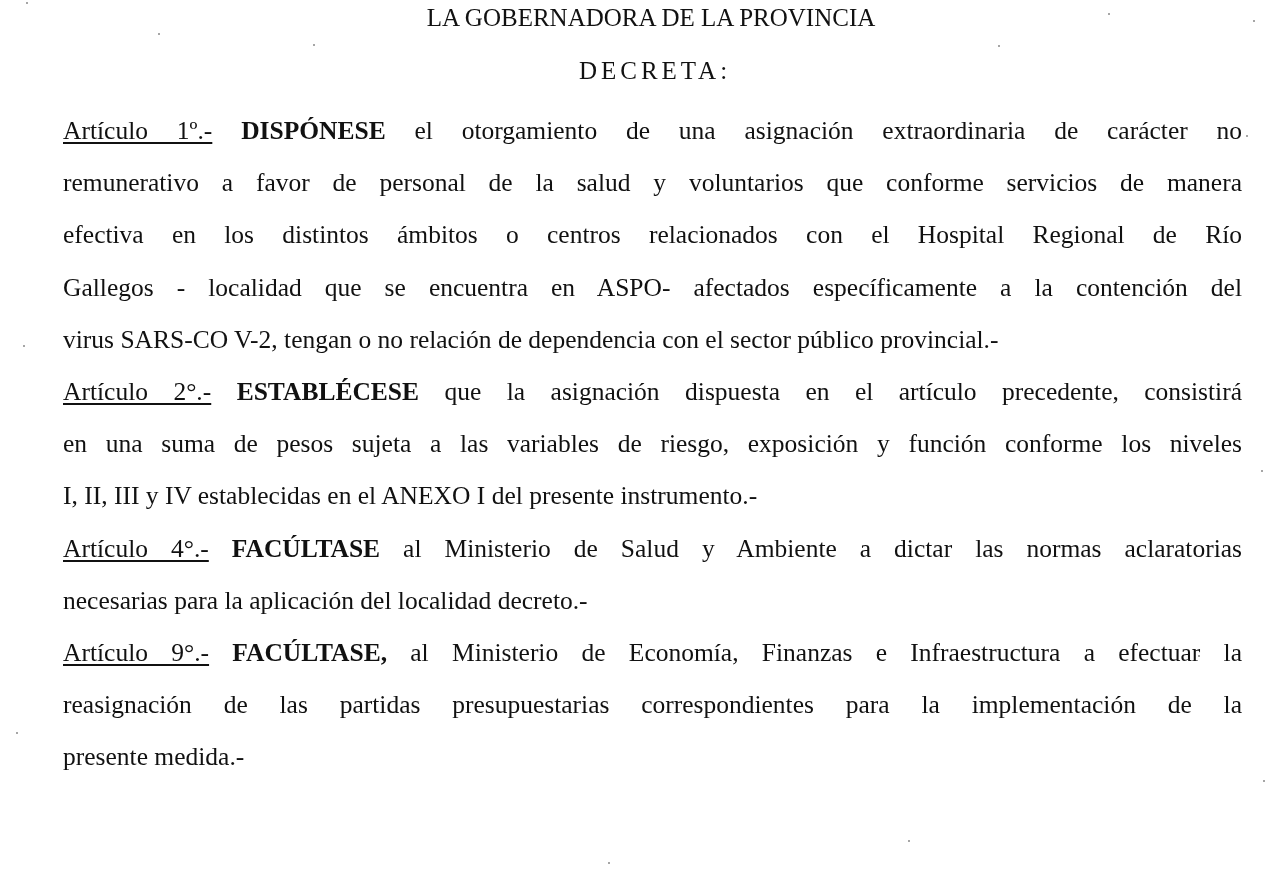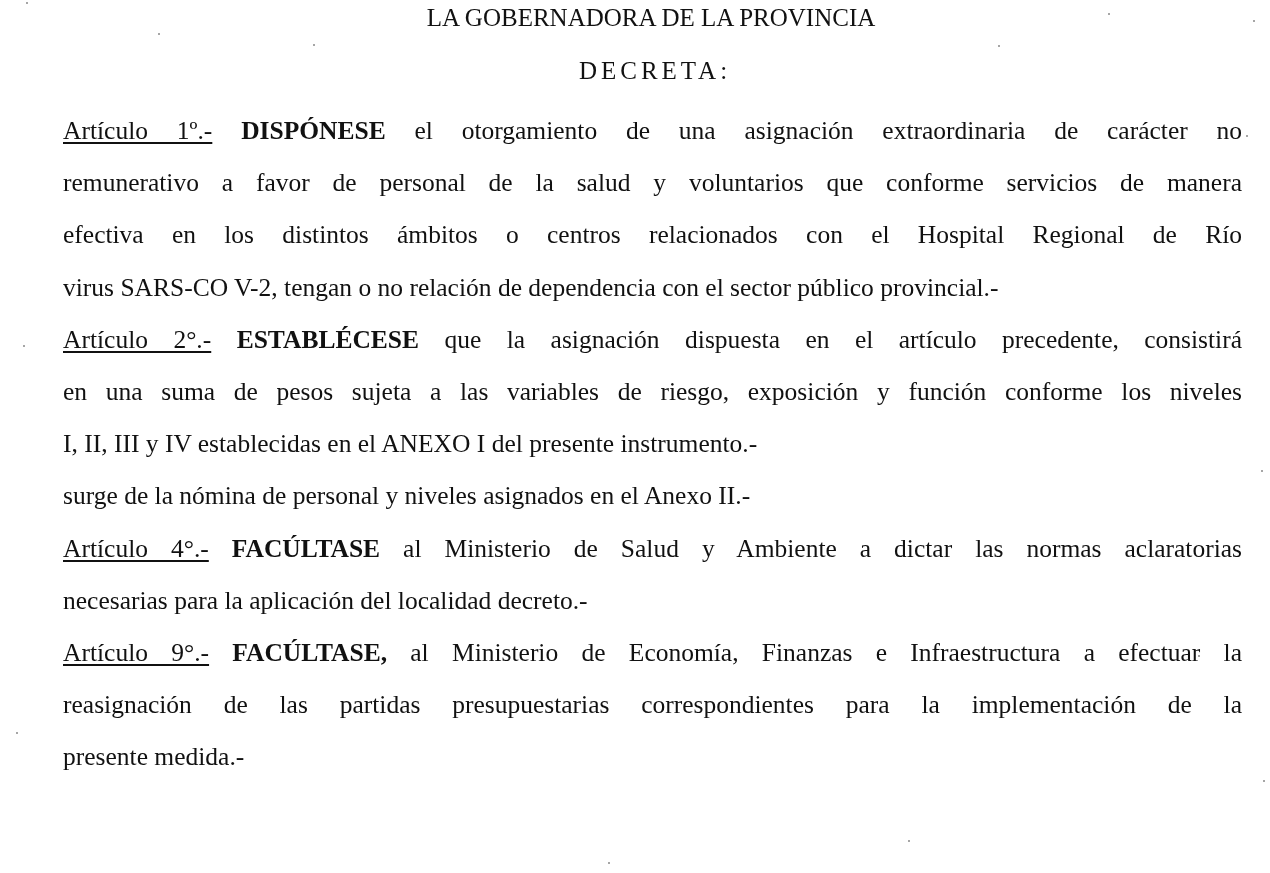--- a/index.html
+++ b/index.html
@@ -21,27 +21,27 @@
 
 <div class="page">
   <div class="heading" id="h1">LA GOBERNADORA DE LA PROVINCIA</div>
   <div class="heading" id="h2">DECRETA:</div>
 
   <div class="body">
 
     <span class="line"><span class="art-label">Artículo 1º.-</span> <span class="art-verb">DISPÓNESE</span><span> el otorgamiento de una asignación extraordinaria de carácter no</span></span>
     <span class="line">remunerativo a favor de personal de la salud y voluntarios que conforme servicios de manera</span>
     <span class="line">efectiva en los distintos ámbitos o centros  relacionados con el Hospital Regional de Río</span>
+    <span class="line">Gallegos - localidad que se encuentra en ASPO-  afectados específicamente a la contención del</span>
     <span class="line last">virus SARS-CO V-2, tengan o no relación de dependencia con el sector público provincial.-</span>
 
     <span class="line"><span class="art-label">Artículo 2°.-</span> <span class="art-verb">ESTABLÉCESE</span><span> que la asignación dispuesta en el artículo precedente, consistirá</span></span>
     <span class="line">en una suma de pesos sujeta a las variables de riesgo, exposición y función conforme los niveles</span>
     <span class="line last">I, II, III y IV establecidas en el ANEXO I del presente instrumento.-</span>
 
-    <span class="line last">surge de la nómina de personal y niveles asignados en el Anexo II.-</span>
 
     <span class="line"><span class="art-label">Artículo 4°.-</span> <span class="art-verb">FACÚLTASE</span><span> al Ministerio de Salud y Ambiente a dictar las normas aclaratorias</span></span>
     <span class="line last">necesarias para la aplicación del localidad decreto.-</span>
 
     <span class="line"><span class="art-label">Artículo 9°.-</span> <span class="art-verb">FACÚLTASE,</span><span> al Ministerio de Economía, Finanzas e Infraestructura a efectuar la</span></span>
     <span class="line">reasignación de las partidas presupuestarias correspondientes para la implementación de la</span>
     <span class="line last">presente medida.-</span>
   </div>
 
   <div class="speck" style="left:18px;top:2px"></div>

